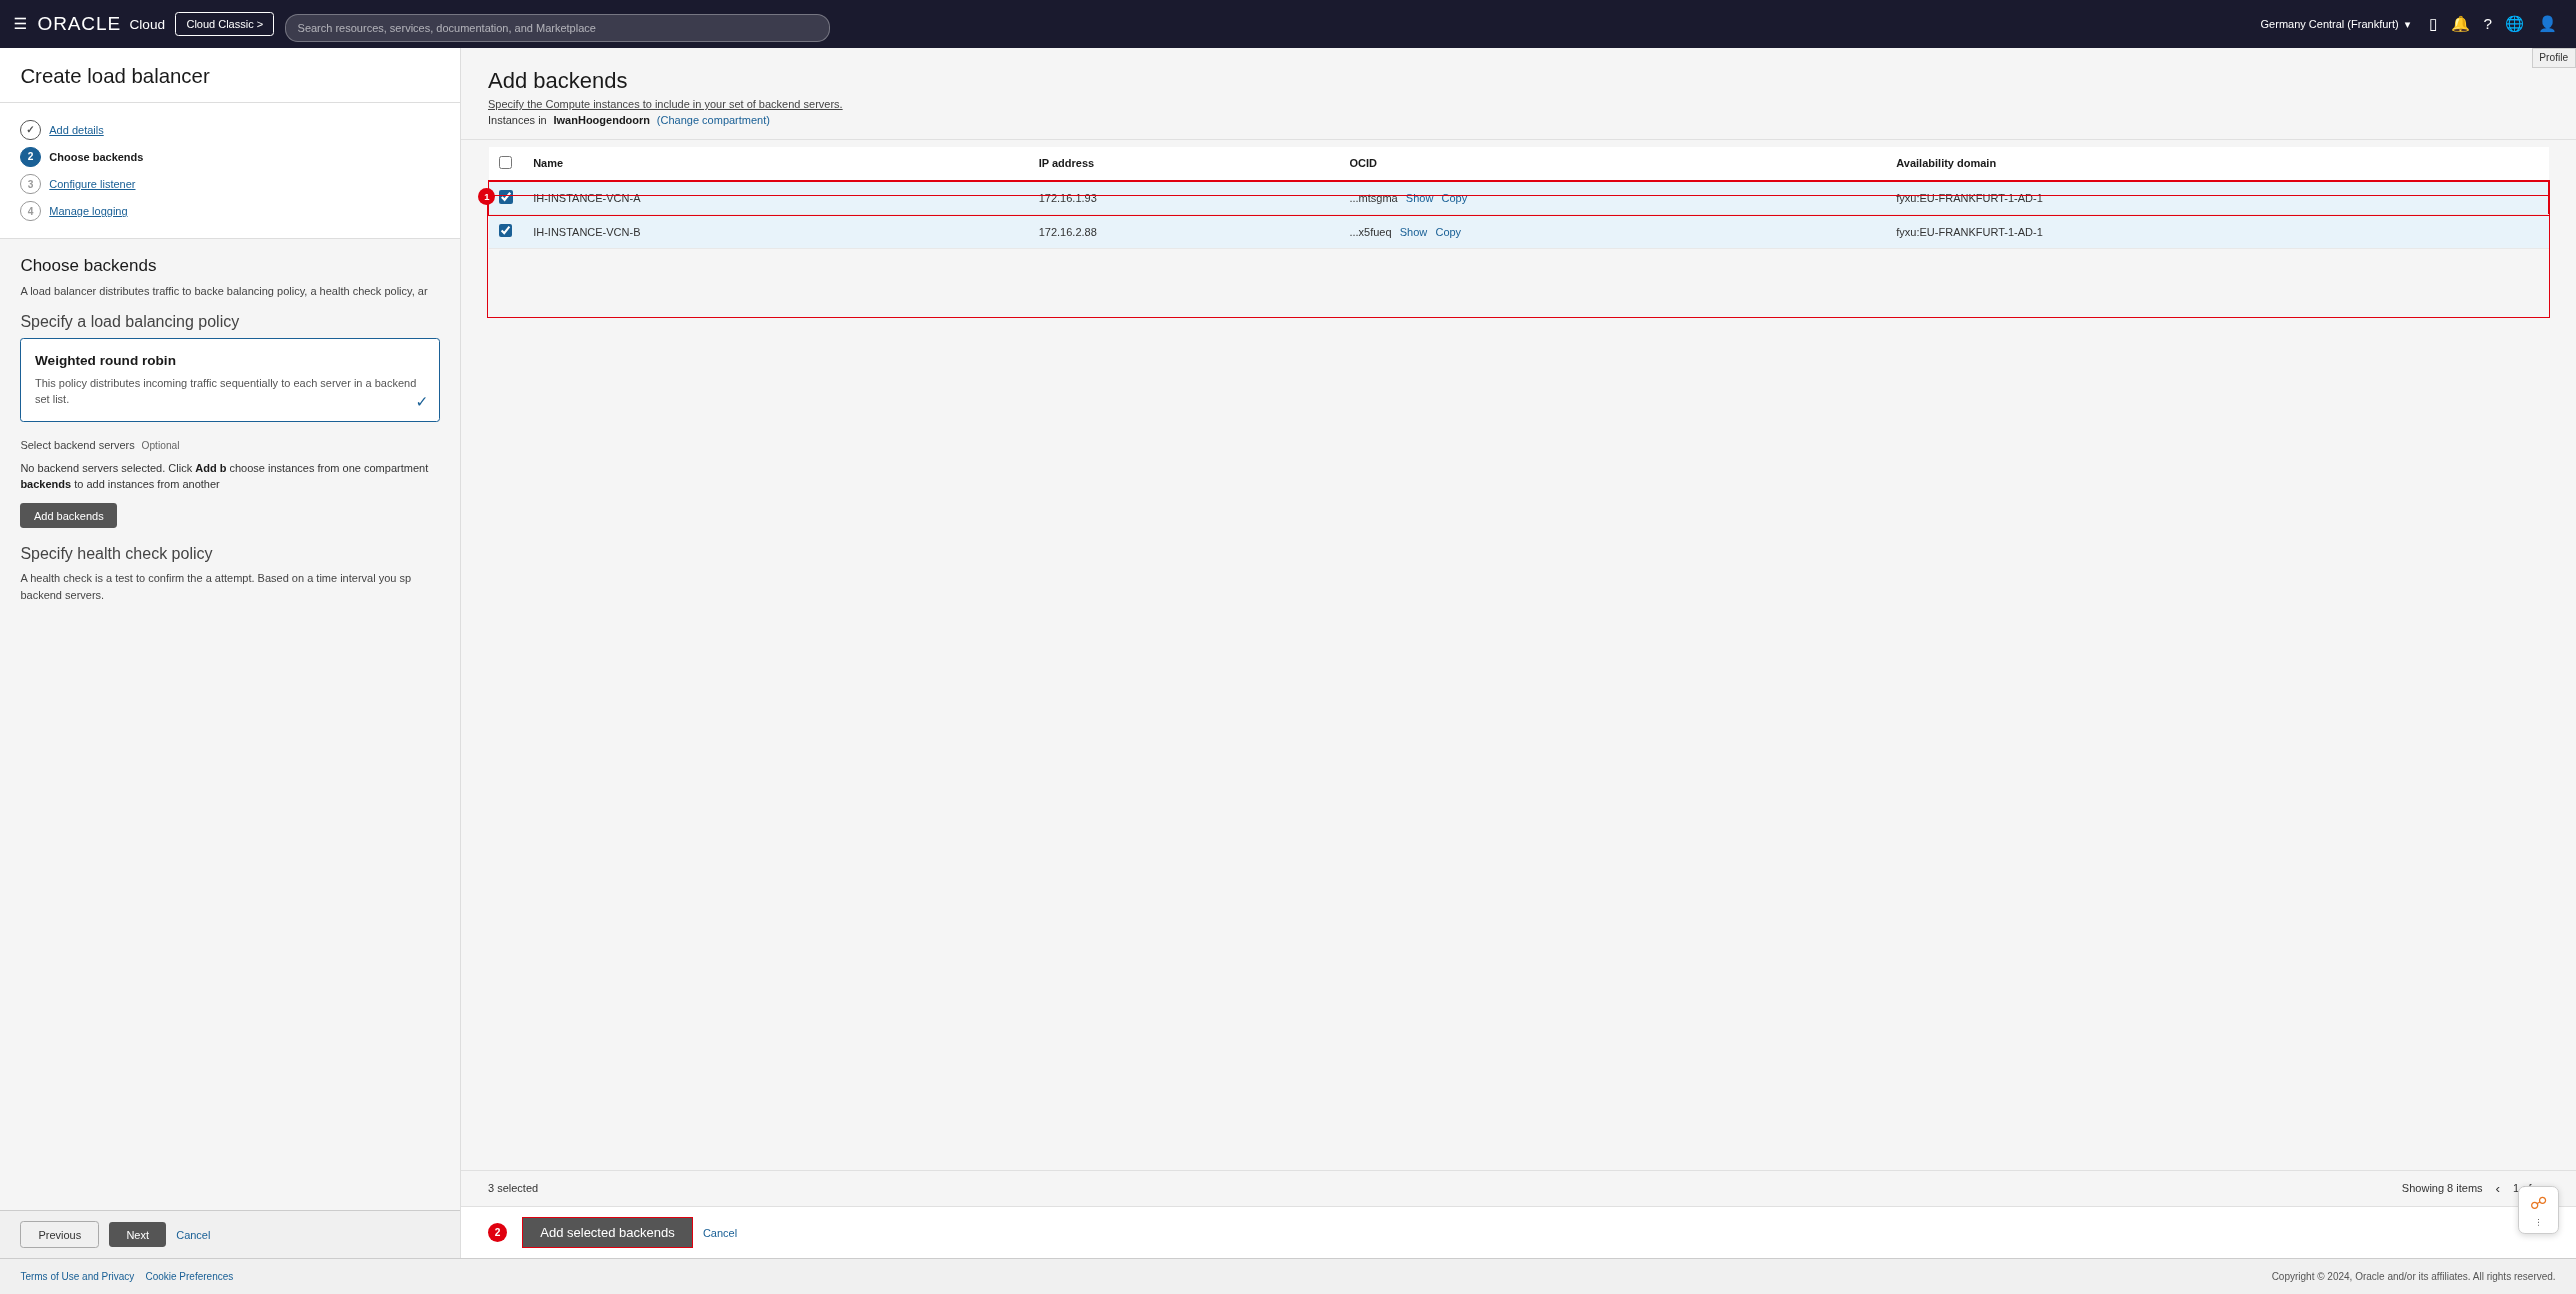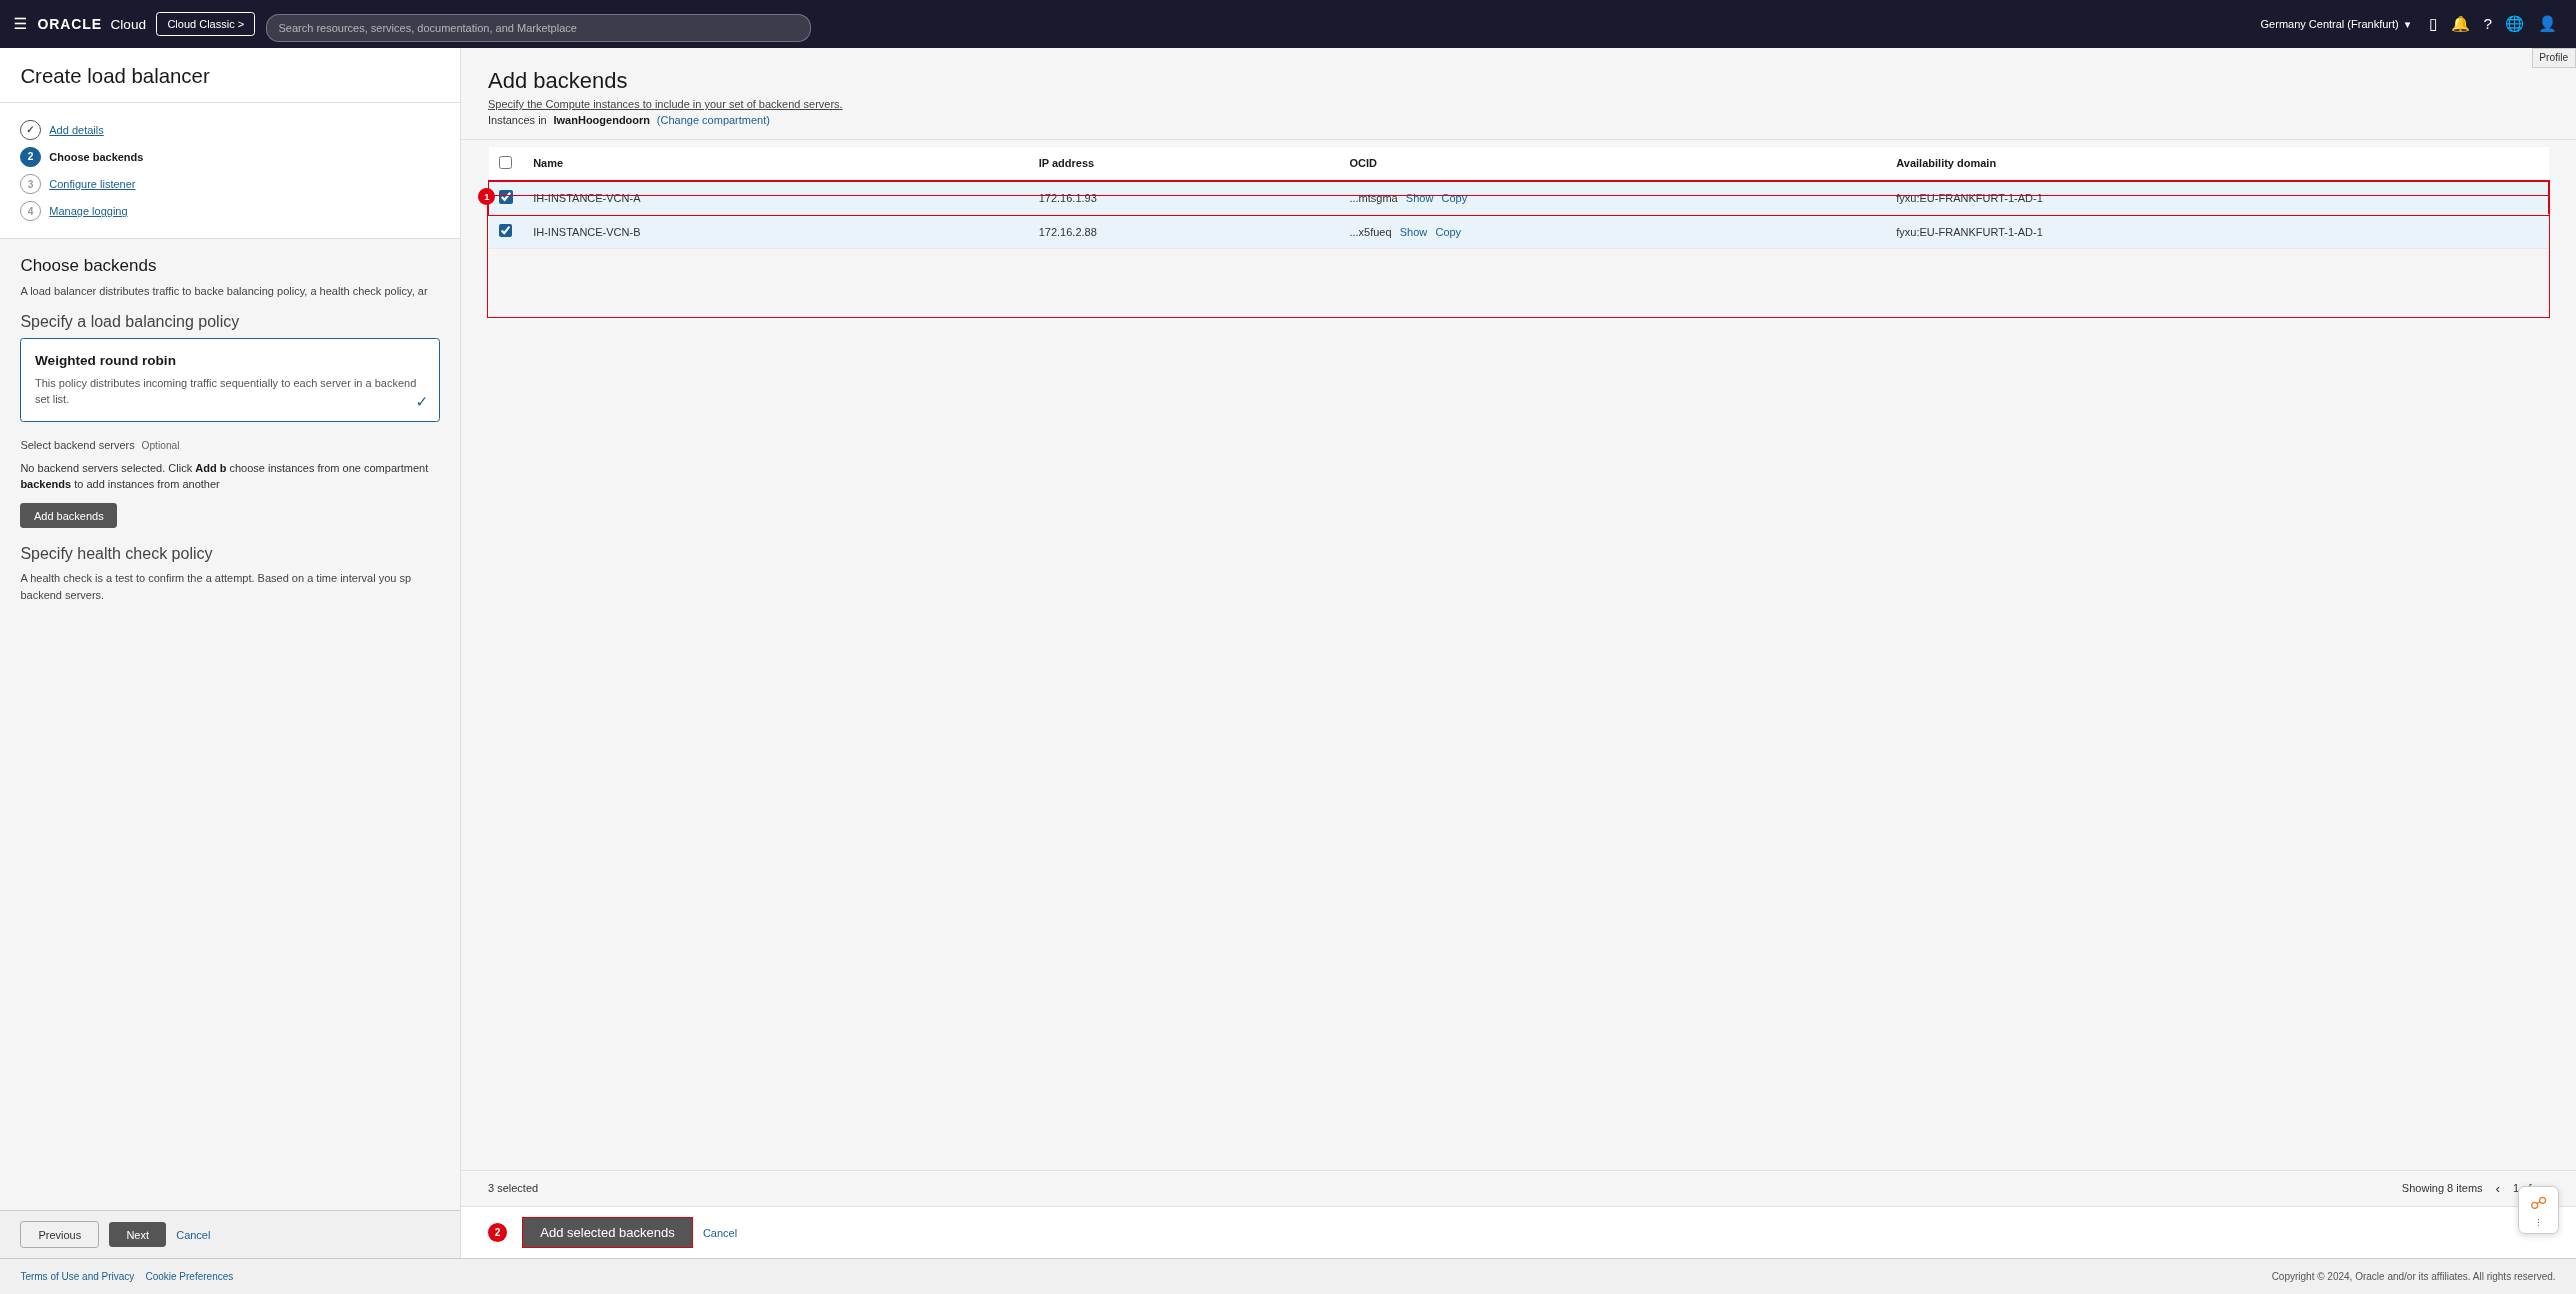--- a/index.html
+++ b/index.html
@@ -11,21 +11,21 @@
       display: flex;
       align-items: center;
       height: 48px;
       padding: 0 13.6px;
       gap: 10.2px;
       position: relative;
       z-index: 100;
     }
     .nav-hamburger { color: #fff; font-size: 15.3px; cursor: pointer; }
     .oracle-logo { display: flex; align-items: center; gap: 5.1px; }
-    .oracle-logo .oracle-text { color: #fff; font-weight: bold; font-size: 14px; letter-spacing: 0.9px; }
+    .oracle-logo .oracle-text { color: #fff; font-weight: normal; font-size: 19px; letter-spacing: 0.9px; }
     .oracle-logo .cloud-text { color: #fff; font-size: 13.6px; margin-left: 3.4px; }
     .cloud-classic-btn {
       background: transparent;
       border: 0.9px solid #fff;
       color: #fff;
       border-radius: 3.4px;
       padding: 5.1px 10.2px;
       cursor: pointer;
       font-size: 11px;
       display: flex;

